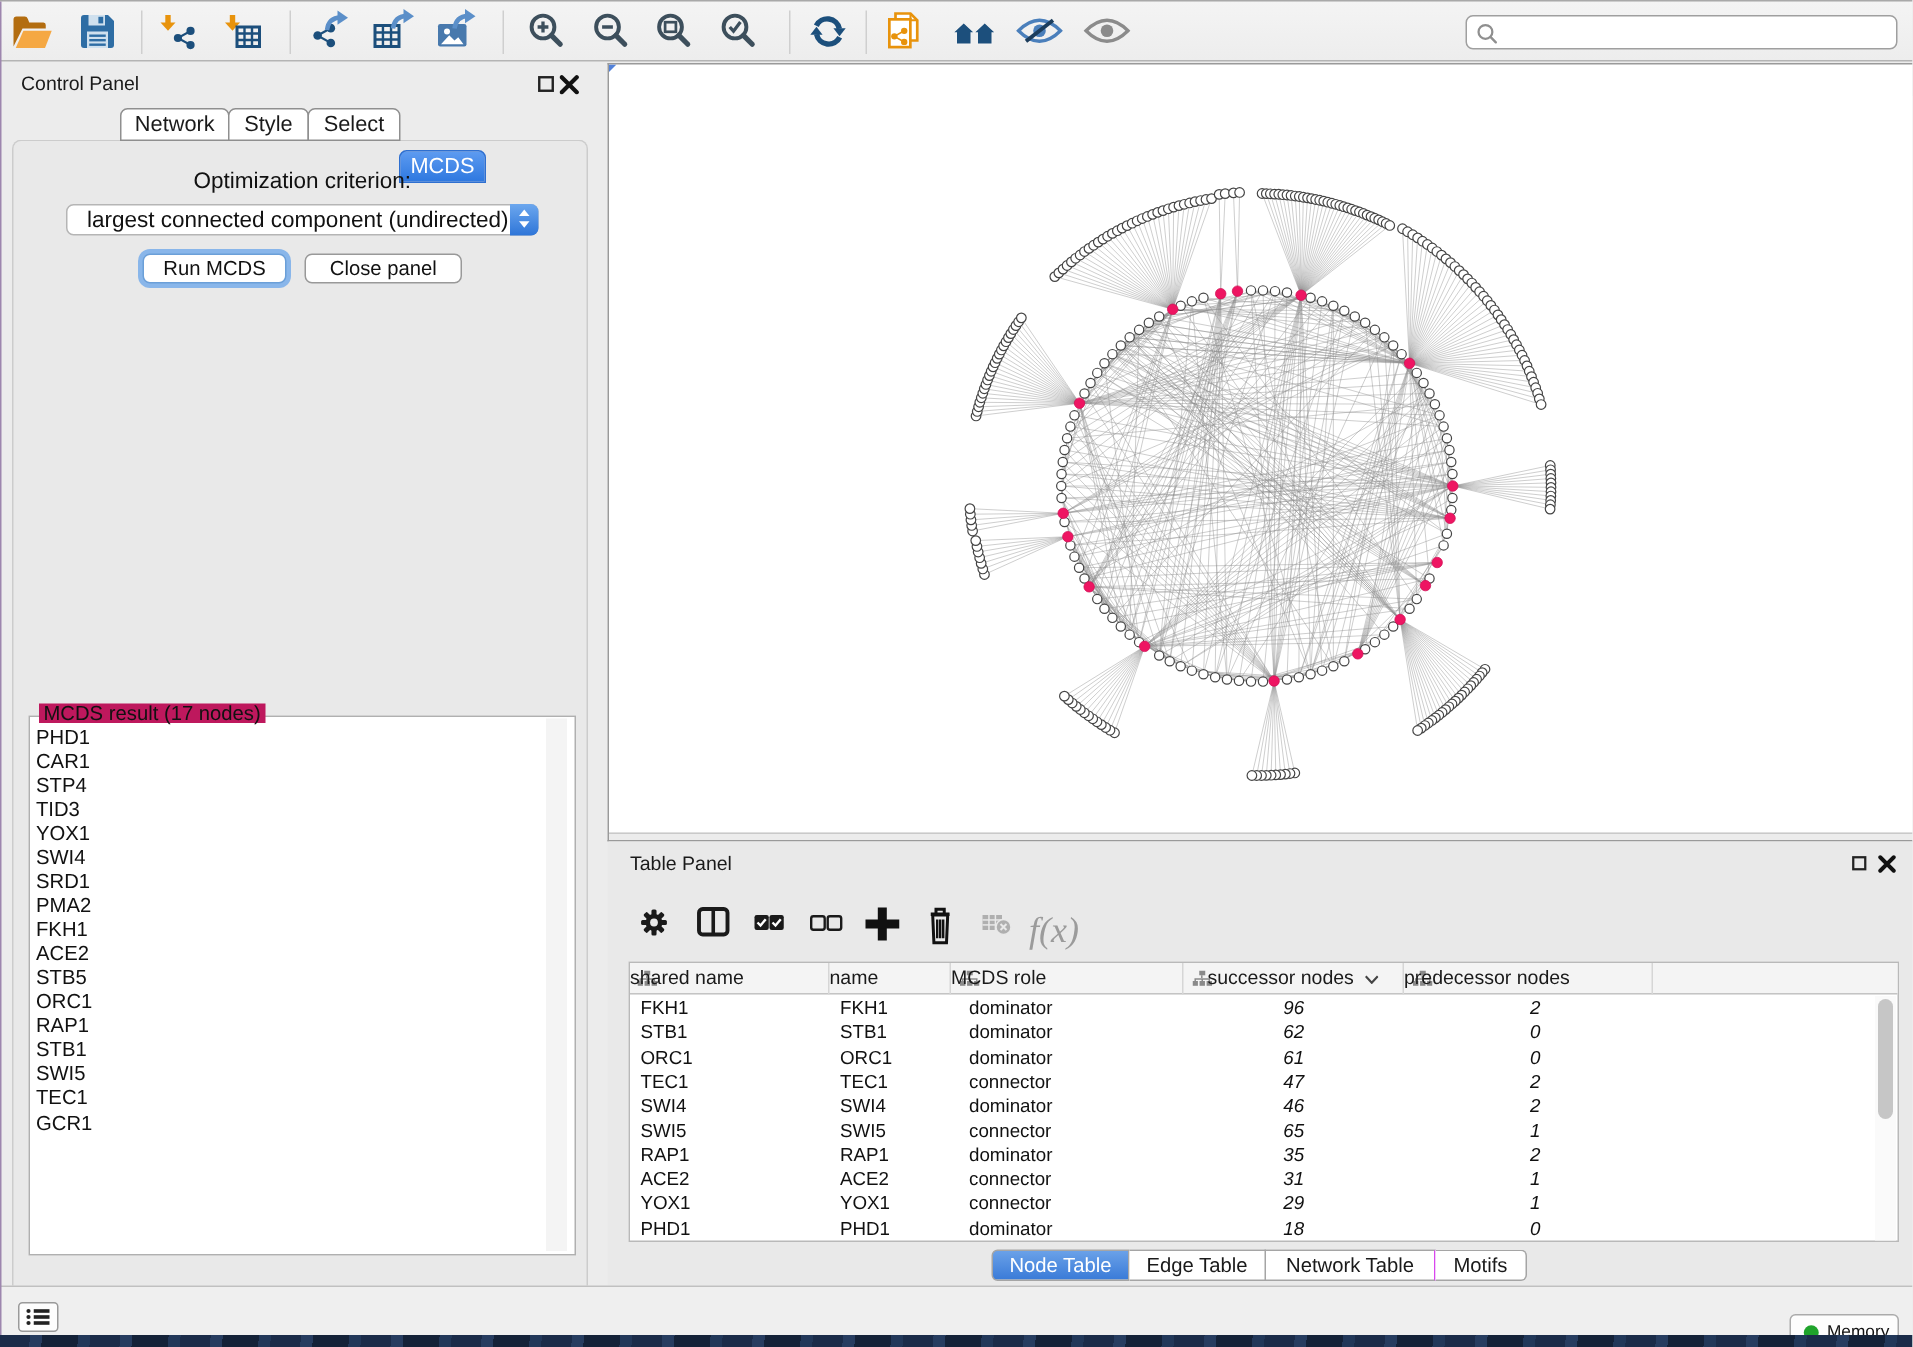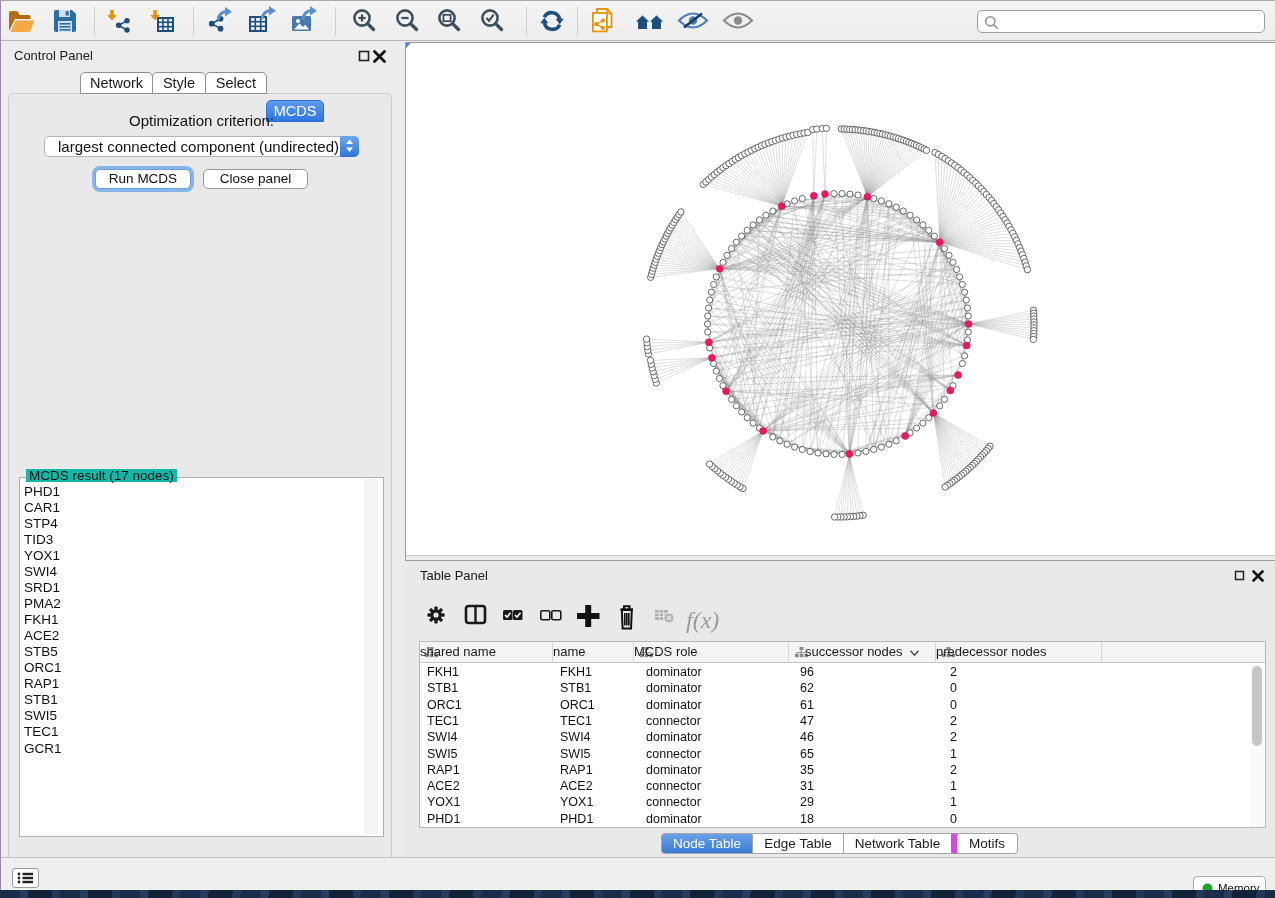--- a/index.html
+++ b/index.html
@@ -27,21 +27,21 @@
      font-size:15px; color:#111; }
   #dropdown { position:absolute; left:44px; top:136px; width:315px; height:21px; background:#fff;
      border:1px solid #b5b5b5; border-radius:5px; font-size:15px; color:#111;
      text-align:center; line-height:19px; padding-right:6px; }
   #dd-step { position:absolute; right:-1px; top:-1px; width:19px; height:21px; border-radius:0 5px 5px 0;
      background:linear-gradient(#6ca7ee,#2e75d8); }
   .btn { position:absolute; top:169px; height:20px; background:#fff; border:1px solid #999;
      border-radius:5px; font-size:13.5px; color:#111; text-align:center; line-height:18px; }
   #groupbox { position:absolute; left:19px; top:477px; width:365px; height:360px;
      border:1px solid #b0b0b0; background:#fff; }
-  #grouplabel { position:absolute; left:26px; top:469px; background:#14b8a6; padding:0 3px;
+  #grouplabel { position:absolute; left:26px; top:469px; background:#be185d; padding:0 3px;
      font-size:13.5px; color:#111; z-index:6; height:13px; line-height:13px; }
   #mcdslist { position:absolute; left:21px; top:480px; width:342px; height:354px; background:#fff;
      font-size:13.5px; color:#111; line-height:16.03px; padding-left:3px; padding-top:4px;}
   #listscroll { position:absolute; left:364px; top:479px; width:14px; height:355px; background:#f4f4f4; }
 
   
   #netwin { position:absolute; left:405px; top:42px; width:870px; height:519px;
      border:1px solid #9a9a9a; border-right:none; background:#fff; }
   #nettitle { position:absolute; left:0; top:0; width:100%; height:21px;
      background:linear-gradient(#f0f0f0,#d8d8d8); border-bottom:1px solid #ababab; }
@@ -54,21 +54,21 @@
   #tpanel { position:absolute; left:405px; top:561px; width:870px; height:296px; background:#e9e9e9; }
   #tp-title { position:absolute; left:15px; top:7px; font-size:13px; color:#1a1a1a; }
   #tbl { position:absolute; left:14px; top:80px; width:847px; height:187px; background:#fff;
      border:1px solid #b9b9b9; }
   #thead { position:absolute; left:0; top:0; width:845px; height:21px; background:#f4f4f4;
      border-bottom:1px solid #c4c4c4; font-size:13px; color:#1a1a1a; }
   .hcol { position:absolute; top:0; height:21px; border-right:1px solid #d6d6d6; }
   .hlabel { position:absolute; top:2px; width:100%; text-align:left; }
   .trow { position:absolute; left:0; width:845px; height:16.3px; font-size:12.5px; color:#111; }
   .tc { position:absolute; top:1px; }
-  .num { text-align:left; }
+  .num { text-align:center;font-style:italic; }
   #tscroll { position:absolute; right:1px; top:22px; width:14px; height:163px; background:#fafafa; }
   #tthumb { position:absolute; left:2px; top:2px; width:10px; height:80px; background:#c6c6c6; border-radius:5px; }
 
   
   .seg { position:absolute; top:833px; height:21px; border-top:1px solid #a5a5a5;
      border-bottom:1px solid #a5a5a5; background:#fff; font-size:13.5px; color:#1a1a1a;
      text-align:center; line-height:19px; }
 
   
   #statusbar { position:absolute; left:0; top:857px; width:1275px; height:33px;
@@ -1370,21 +1370,21 @@
         <span class="tc num" style="left:380px;width:125px">18</span>
         <span class="tc num" style="left:530px;width:147px">0</span>
       </div>
   <div id="tscroll">
         <div id="tthumb"></div>
       </div>
  </div>
 </div>
 <div class="seg" style="left:661px;width:92px;border-left:1px solid #a5a5a5;border-radius:4px 0 0 4px;border-right:1px solid #a5a5a5;background:linear-gradient(#6aa1e8,#3a7bd8);color:#fff;">Node Table</div>
 <div class="seg" style="left:753px;width:91px;border-right:1px solid #a5a5a5;">Edge Table</div>
-<div class="seg" style="left:844px;width:113px;border-right:6px solid #d946ef;">Network Table</div>
+<div class="seg" style="left:844px;width:113px;border-right:1px solid #d946ef;">Network Table</div>
 <div class="seg" style="left:957px;width:61px;border-right:1px solid #a5a5a5;border-radius:0 4px 4px 0;">Motifs</div>
 
 <div id="statusbar">
  <div id="listicon">
   <svg width="25" height="18" viewBox="0 0 25 18">
    <circle cx="6" cy="5" r="1.4" fill="#222"></circle>
         <rect x="9.5" y="3.8" width="10.5" height="2.4" fill="#222"></rect>
    <circle cx="6" cy="9" r="1.4" fill="#222"></circle>
         <rect x="9.5" y="7.8" width="10.5" height="2.4" fill="#222"></rect>
    <circle cx="6" cy="13" r="1.4" fill="#222"></circle>

